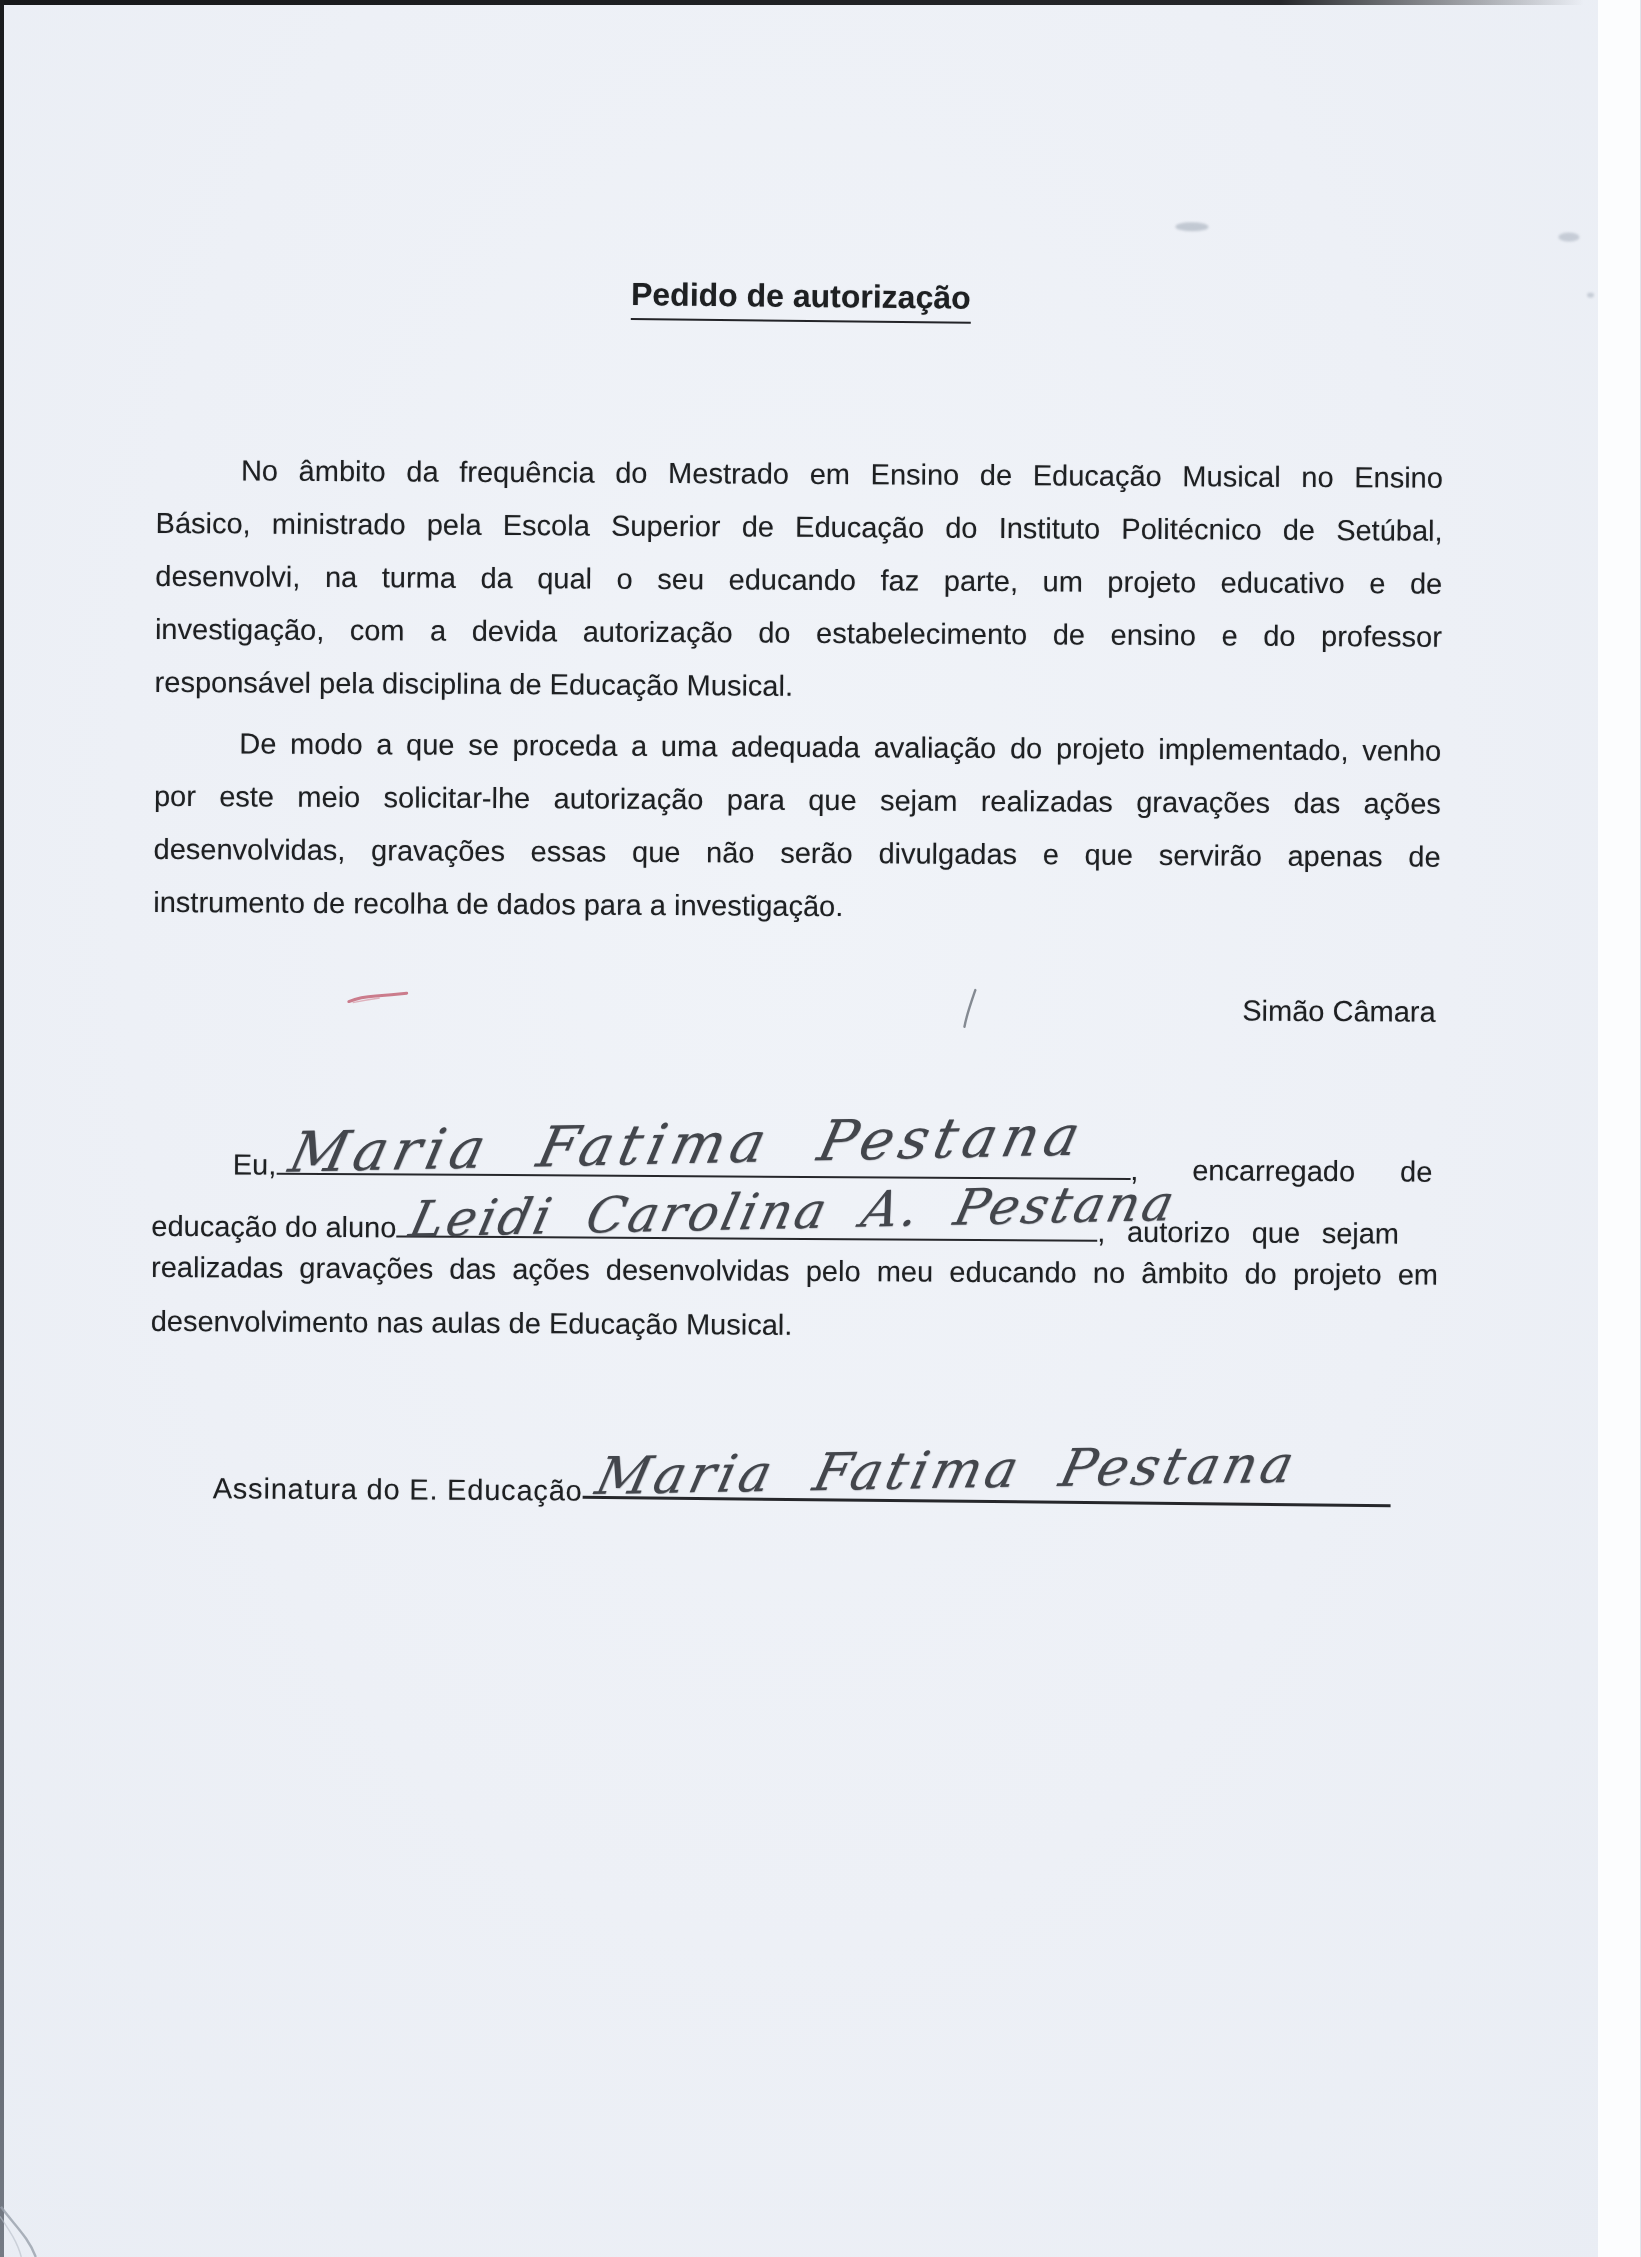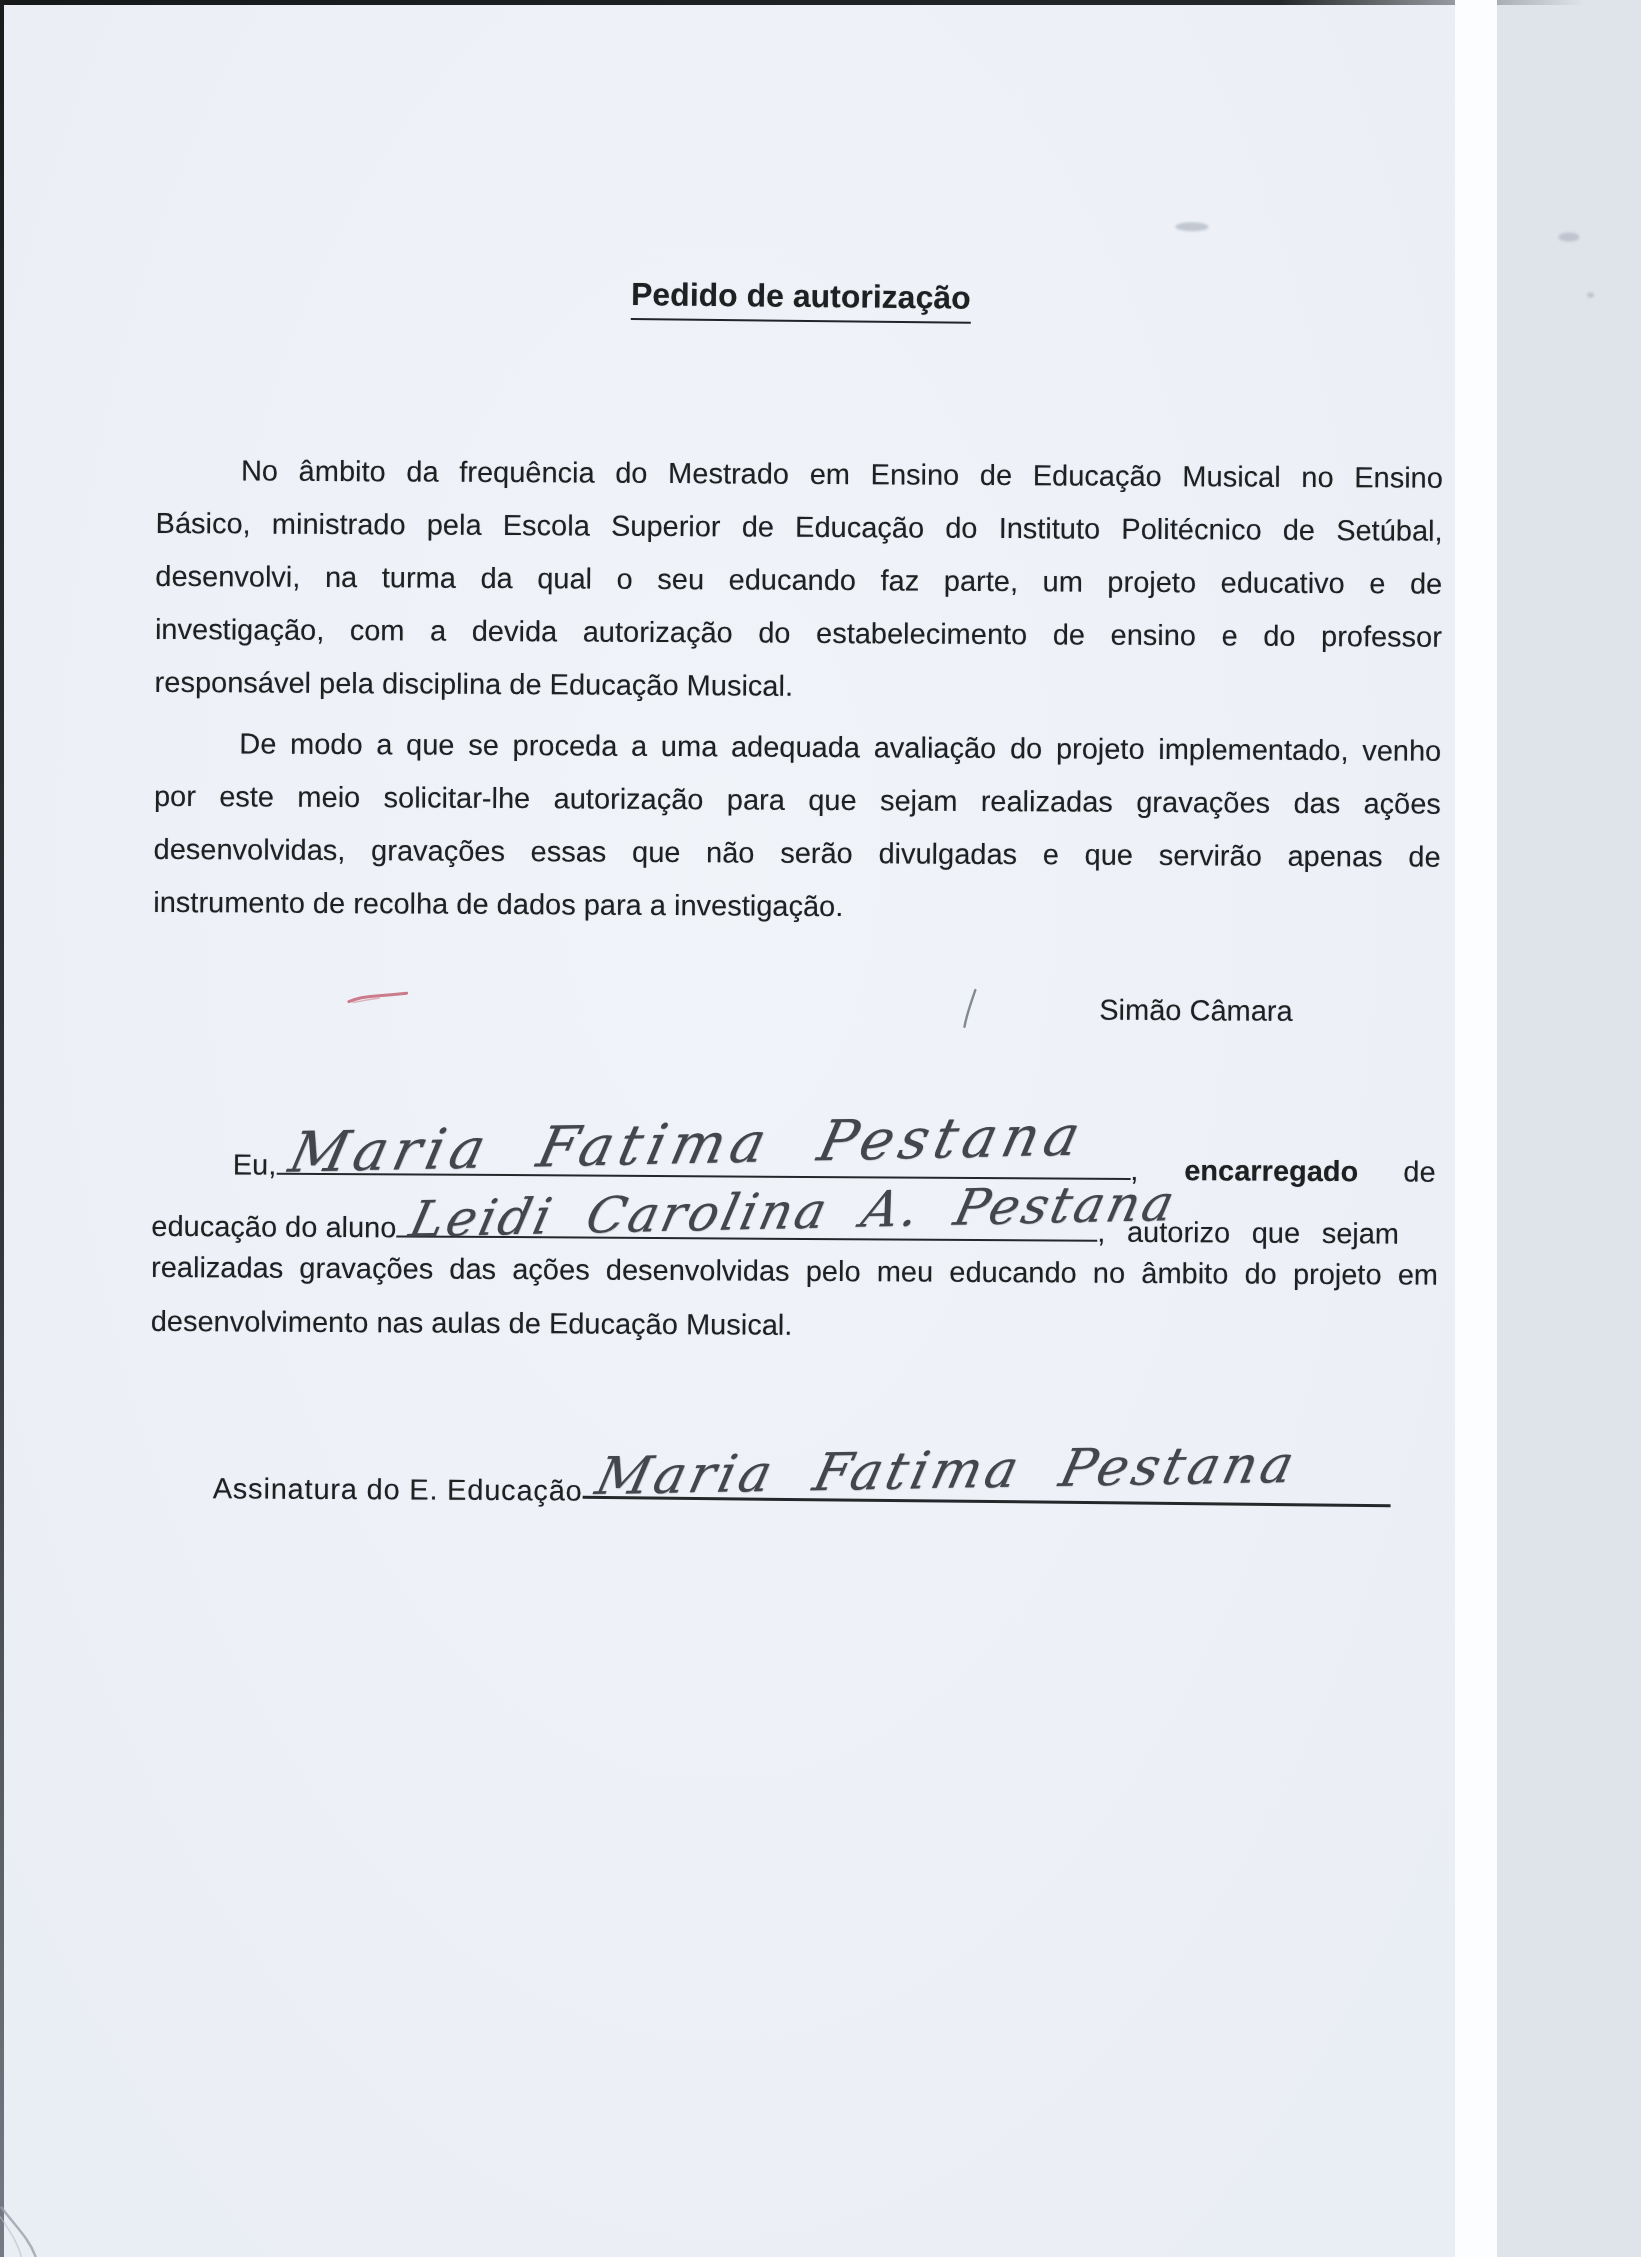--- a/index.html
+++ b/index.html
@@ -3,21 +3,21 @@
 <meta charset="utf-8">
 <style>
   html,body{margin:0;padding:0;}
   body{
     width:1641px;height:2257px;
     background:#dfe3ea;
     font-family:"Liberation Sans", sans-serif;
     overflow:hidden;
   }
   .page{
-    position:relative;width:1497px;height:2257px;
+    position:relative;width:1640px;height:2257px;
     background:radial-gradient(ellipse at 48% 38%, #f0f3f8 0%, #edf0f6 55%, #e9edf4 100%);
   }
   
   .edge-top{position:absolute;top:0;left:0;width:1600px;height:4.8px;
     background:linear-gradient(to right,#17181a 0%,#26272a 80%,rgba(38,39,42,0) 99%);}
   .edge-left{position:absolute;top:0;left:0;width:3.9px;height:2257px;
     background:linear-gradient(to bottom,#1a1b1d 0%,#33363b 55%,#757b85 100%);}
   .right-strip{position:absolute;top:0;right:0;width:42px;height:2257px;background:#fcfdfe;}
   .corner-curl{position:absolute;left:0;bottom:0;}
 
@@ -50,21 +50,21 @@
     font-family:"DejaVu Serif", serif;font-style:italic;
     color:#43464c;text-shadow:0.5px 0.5px 1px rgba(60,62,72,.45);
     transform:skewX(-14deg) rotate(-1.6deg);transform-origin:0 100%;
   }
   #eu-row{top:1137px;}
   #eu-row .prefix{margin-left:81px;}
   #eu-row .slot{width:854px;}
   #eu-row .hand{font-size:56px;letter-spacing:5.8px;word-spacing:25px;}
   #eu-row .comma{margin-right:46px;}
   #eu-row .w-de{margin-left:45px;}
-  #eu-row .w-enc{margin-left:0;font-weight:bold;}
+  #eu-row .w-enc{margin-left:8px;}
 
   #aluno-row{top:1199px;}
   #aluno-row .slot{width:701px;}
   #aluno-row .hand{font-size:50px;letter-spacing:2.9px;word-spacing:15.4px;bottom:-12.6px;}
   #aluno-row .suffix{word-spacing:13.5px;}
 
   .bodyline{position:absolute;left:152px;width:1287px;font-size:29px;
     line-height:39px;white-space:nowrap;text-align:justify;text-align-last:justify;}
   #line-realizadas{top:1252px;}
   #line-desenvolvimento{top:1306px;text-align-last:left;white-space:normal;}

